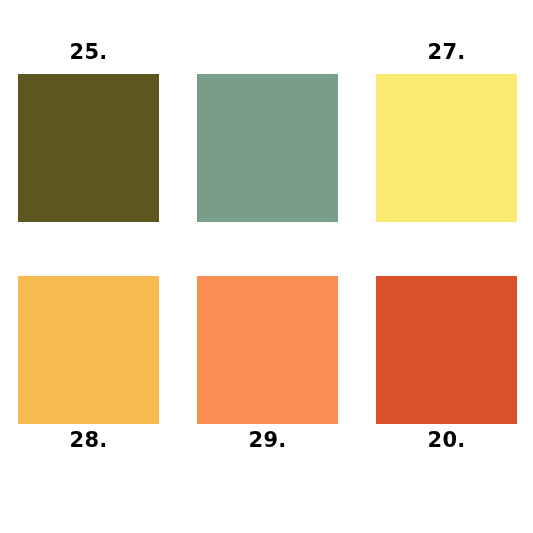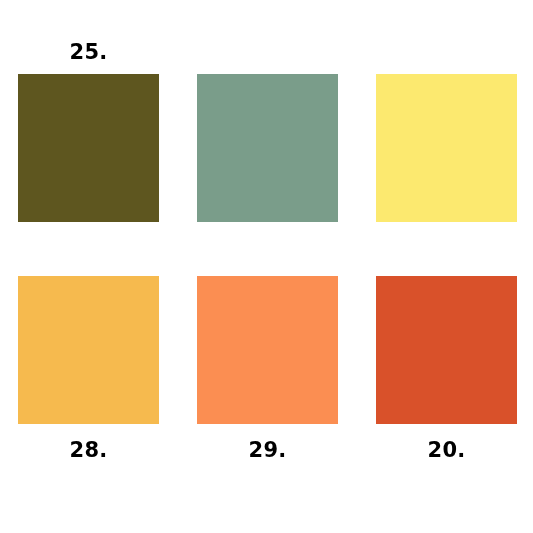--- a/index.html
+++ b/index.html
@@ -58,36 +58,37 @@
     font-size: 21px;
     font-weight: bold;
     color: #000000;
     letter-spacing: 0.2px;
     line-height: 1;
     user-select: none;
   }
 
   .swatch-label.below {
     align-items: flex-start;
-    padding-top: 16px;
+    padding-top: 6px;
   }
 
   .swatch-chip {
     width: 100%;
     height: 100%;
     display: block;
   }
 </style>
 </head>
 <body style="background-color: rgb(255, 255, 255);">
 
 <div id="swatch-board">
   <div class="swatch-grid">
 
     <div class="swatch-label cell-label-top-1" style="color: rgb(0, 0, 0);">25.</div>
+    <div class="swatch-label cell-label-top-3" style="color: rgb(0, 0, 0);">27.</div>
 
     <div class="cell-swatch-top-1">
       <div class="swatch-chip" style="background-color: rgb(94, 86, 31);"></div>
     </div>
     <div class="cell-swatch-top-2">
       <div class="swatch-chip" style="background-color: rgb(122, 157, 138);"></div>
     </div>
     <div class="cell-swatch-top-3">
       <div class="swatch-chip" style="background-color: rgb(252, 233, 111);"></div>
     </div>

